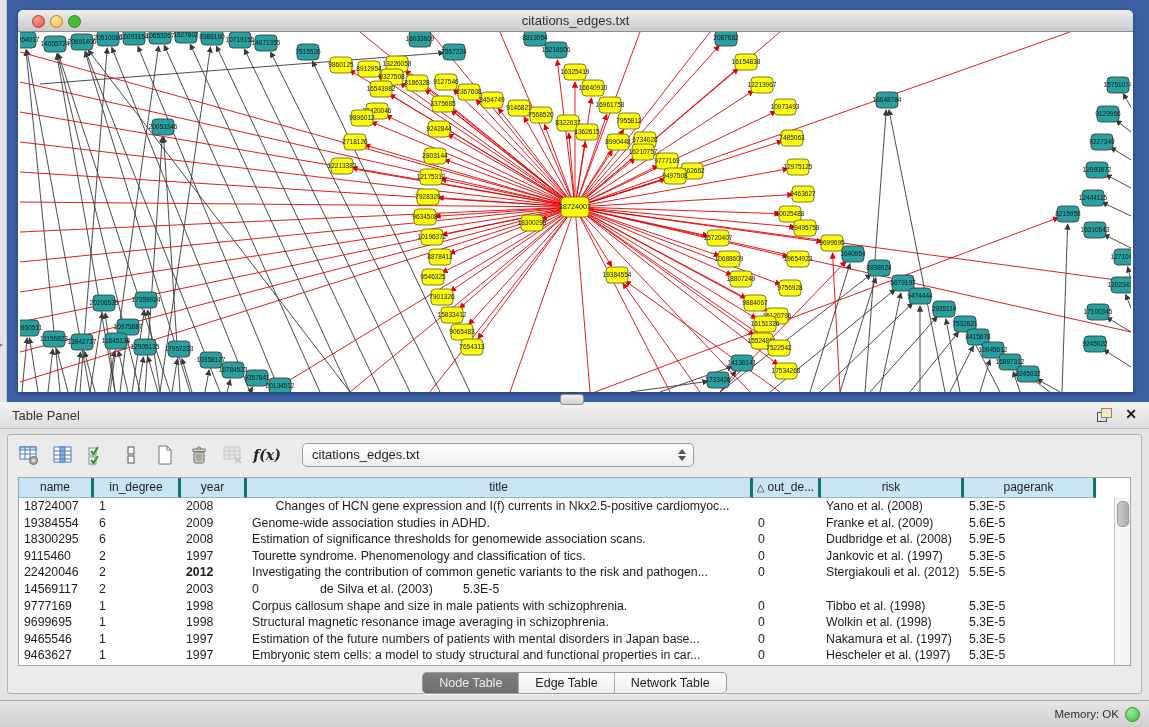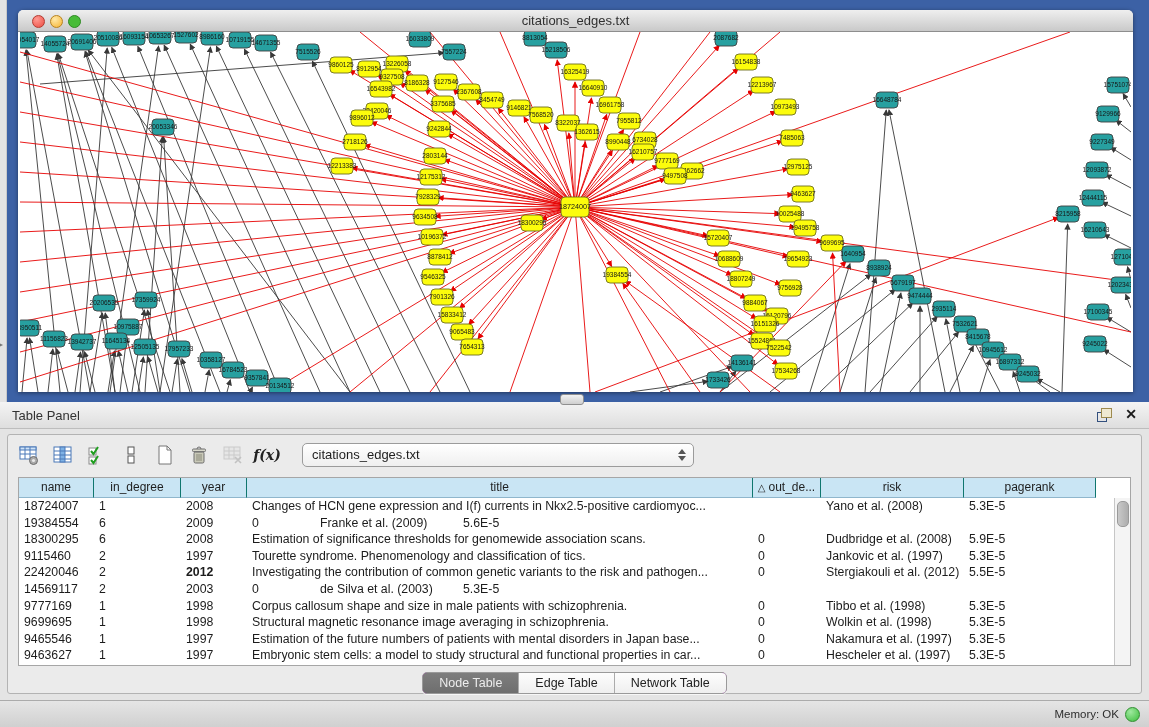--- a/index.html
+++ b/index.html
@@ -37,21 +37,21 @@
   .fx{font-family:"DejaVu Serif",serif;font-style:italic;font-size:14px;color:#222;font-weight:bold;}
   .combo{position:relative;margin-left:14px;width:390px;height:22px;border:1px solid #9B9B9B;border-radius:5px;background:linear-gradient(#FFFFFF,#EFEFEF);box-shadow:inset 0 1px 0 #fff;}
   .combo .val{position:absolute;left:9px;top:3px;font-size:13px;color:#1E1E1E;}
   .combo .steppers{position:absolute;right:7px;top:3px;}
   .combo .up,.combo .dn{width:0;height:0;border-left:4px solid transparent;border-right:4px solid transparent;margin:2px 0;}
   .combo .up{border-bottom:5px solid #555;}
   .combo .dn{border-top:5px solid #555;}
   
   .table-wrap{position:relative;margin:2px 10px 0 10px;height:187px;background:#FFFFFF;border:1px solid #A6A6A6;overflow:hidden;}
   .thead{position:absolute;left:0;top:0;height:20px;display:flex;}
-  .th{box-sizing:border-box;height:20px;background:#C9E5F4;border-right:1px solid #0f766e;border-bottom:1px solid #8FB6CC;font-size:12px;color:#1E1E1E;text-align:center;line-height:19px;overflow:hidden;white-space:nowrap;}
+  .th{box-sizing:border-box;height:20px;background:#C9E5F4;border-right:3px solid #0f766e;border-bottom:1px solid #8FB6CC;font-size:12px;color:#1E1E1E;text-align:center;line-height:19px;overflow:hidden;white-space:nowrap;}
   .th .sort{font-size:10px;margin-right:3px;color:#2A2A2A;}
   .tbody{position:absolute;left:0;top:20px;right:16px;bottom:0;}
   .tr{display:flex;height:16.6px;}
   .td{box-sizing:border-box;padding-left:5px;font-size:12.3px;color:#1C1C1C;line-height:16.6px;white-space:nowrap;overflow:hidden;}
   
   .vscroll{position:absolute;right:0px;top:20px;bottom:0;width:15px;background:#F4F4F4;border-left:1px solid #C6C6C6;}
   .vthumb{position:absolute;left:2px;top:3px;width:10px;height:24px;background:linear-gradient(90deg,#C9C9C9,#ADADAD);border:1px solid #9A9A9A;border-radius:5px;}
   
   .tabs-row{display:flex;justify-content:center;margin-top:6px;}
   .tabs{display:flex;border:1px solid #9A9A9A;border-radius:5px;overflow:hidden;background:#a21caf;box-shadow:0 1px 0 rgba(255,255,255,.7);}
@@ -595,29 +595,30 @@
             <div class="th" style="width: 506px;">title</div>
             <div class="th" style="width: 68px;"><span class="sort">△</span>out_de...</div>
             <div class="th" style="width: 143px;">risk</div>
             <div class="th" style="width: 132px;">pagerank</div>
           </div>
         <div class="tbody" id="tbody">
             <div class="tr">
               <div class="td" style="width: 75px;">18724007</div>
               <div class="td" style="width: 87px;">1</div>
               <div class="td" style="width: 66px;">2008</div>
-              <div class="td" style="width: 506px;">Changes of HCN gene expression and I(f) currents in Nkx2.5-positive cardiomyoc...</div>
+              <div class="td" style="width: 506px; text-align: center;">Changes of HCN gene expression and I(f) currents in Nkx2.5-positive cardiomyoc...</div>
               <div class="td" style="width: 68px; margin-top: 25px;">49</div>
               <div class="td" style="width: 143px;">Yano et al. (2008)</div>
               <div class="td" style="width: 132px;">5.3E-5</div>
             </div>
             <div class="tr">
               <div class="td" style="width: 75px;">19384554</div>
               <div class="td" style="width: 87px;">6</div>
               <div class="td" style="width: 66px;">2009</div>
+              <div class="td" style="width: 506px;">Genome-wide association studies in ADHD.</div>
               <div class="td" style="width: 68px;">0</div>
               <div class="td" style="width: 143px;">Franke et al. (2009)</div>
               <div class="td" style="width: 132px;">5.6E-5</div>
             </div>
             <div class="tr">
               <div class="td" style="width: 75px;">18300295</div>
               <div class="td" style="width: 87px;">6</div>
               <div class="td" style="width: 66px;">2008</div>
               <div class="td" style="width: 506px;">Estimation of significance thresholds for genomewide association scans.</div>
               <div class="td" style="width: 68px;">0</div>

